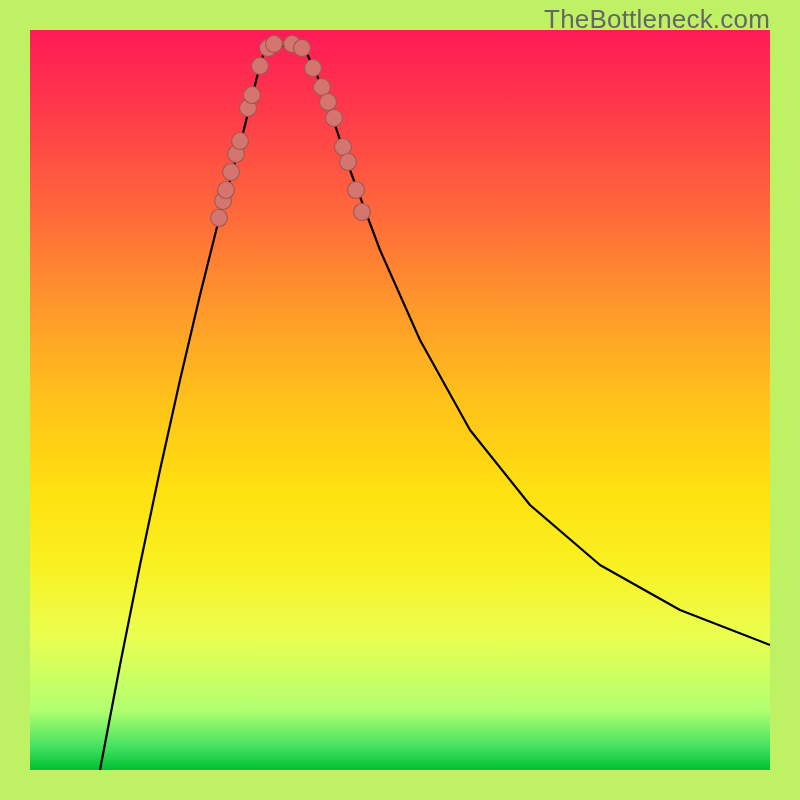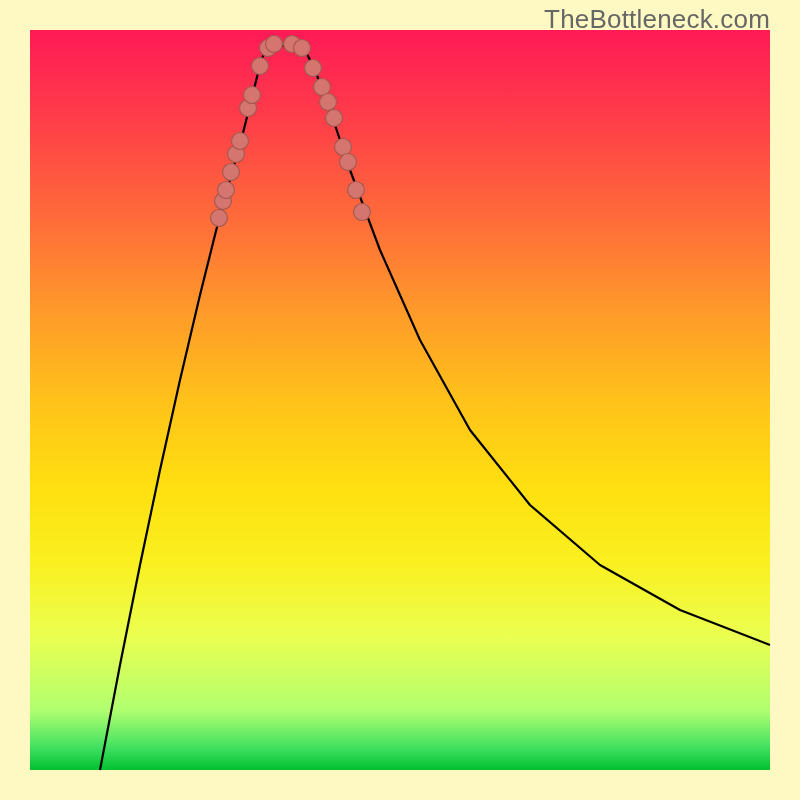--- a/index.html
+++ b/index.html
@@ -8,21 +8,21 @@
     width: 800px;
     height: 800px;
     overflow: hidden;
     background: #000;
     font-family: Arial, Helvetica, sans-serif;
   }
   .outer {
     position: relative;
     width: 800px;
     height: 800px;
-    background: #fef9c3;
+    background: #bef264;
   }
   .plot-area {
     position: absolute;
     left: 30px;
     top: 30px;
     width: 740px;
     height: 740px;
     background: linear-gradient(to bottom,
       #ff1a56 0%,
       #ff3a4a 11%,

